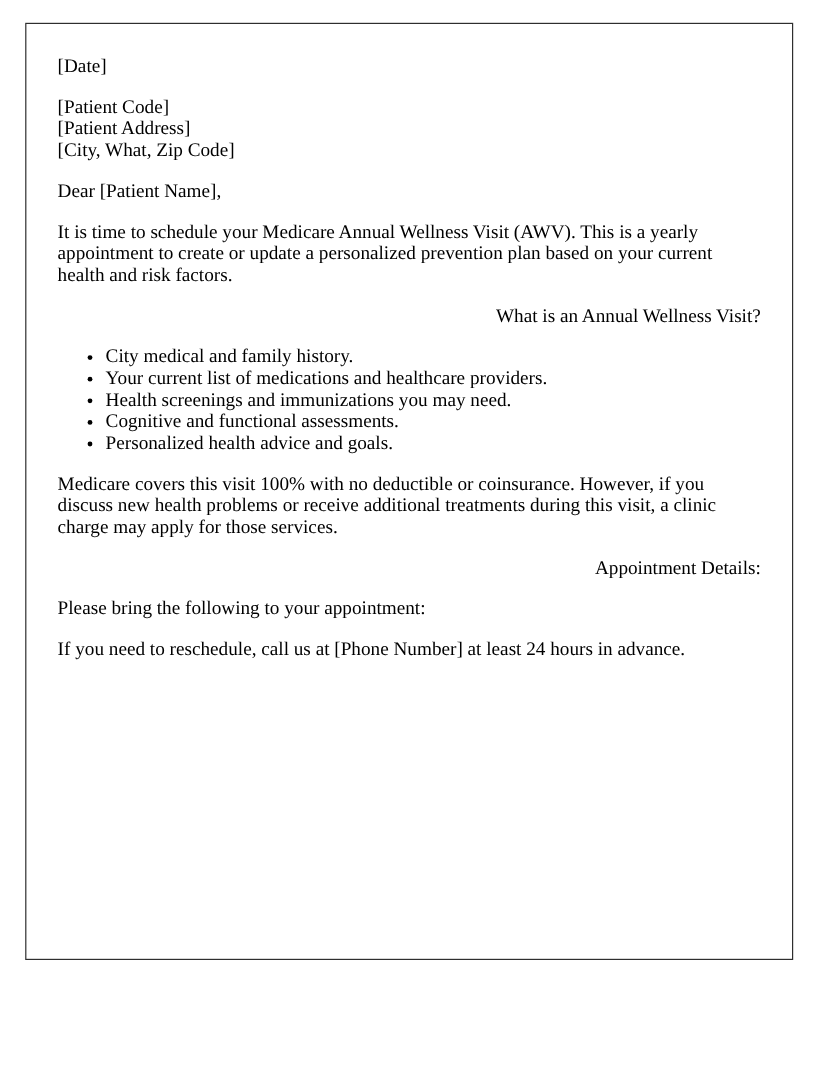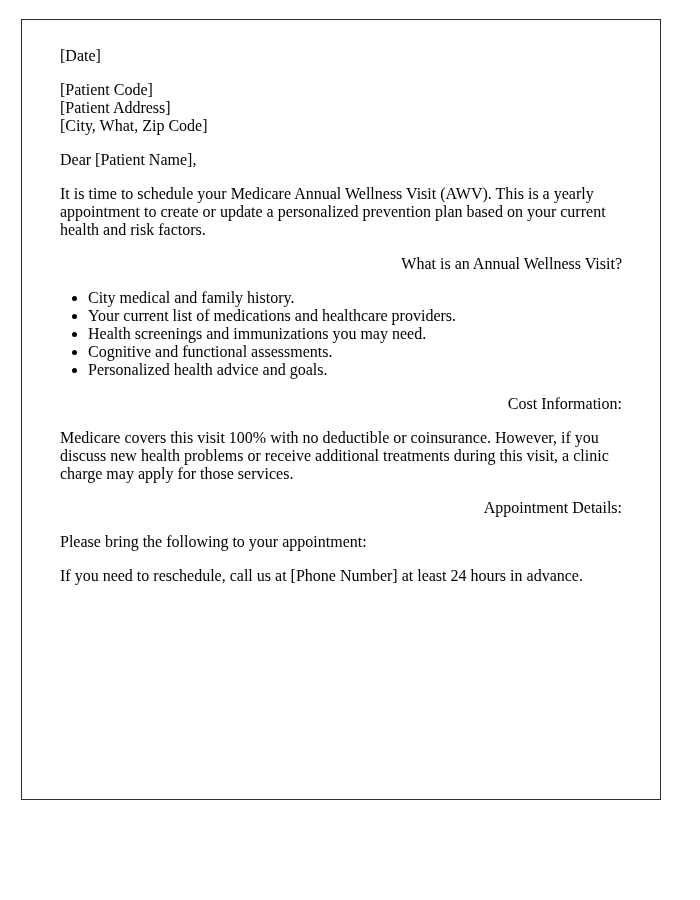--- a/index.html
+++ b/index.html
@@ -22,21 +22,21 @@
     height: 781px;
     background: #ffffff;
     border: 1px solid #2e2e2e;
     padding: 11px 26px 0 26px;
     overflow: hidden;
     font-family: "Liberation Serif", "DejaVu Serif", serif;
     font-size: 16px;
     line-height: 18px;
     color: #000000;
   }
-  .blk { margin: 16px 12px; }
+  .blk { margin: 16px 0; }
   .hd  { font-weight: normal; text-align: right; }
   .line { display: block; }
   ul.blk {
     margin: 16px 0;
     padding-left: 40px;
     list-style-type: disc;
   }
   li { margin: 0; padding: 0; }
 </style>
 </head>
@@ -60,21 +60,20 @@
 
 
   <ul class="blk">
     <li>City medical and family history.</li>
     <li>Your current list of medications and healthcare providers.</li>
     <li>Health screenings and immunizations you may need.</li>
     <li>Cognitive and functional assessments.</li>
     <li>Personalized health advice and goals.</li>
   </ul>
 
-  <p class="blk hd">Cost Information:</p>
 
   <p class="blk">Medicare covers this visit 100% with no deductible or coinsurance. However, if you discuss new health problems or receive additional treatments during this visit, a clinic charge may apply for those services.</p>
 
   <p class="blk hd">Appointment Details:</p>
 
 
 
   <p class="blk">Please bring the following to your appointment:</p>
 
 

